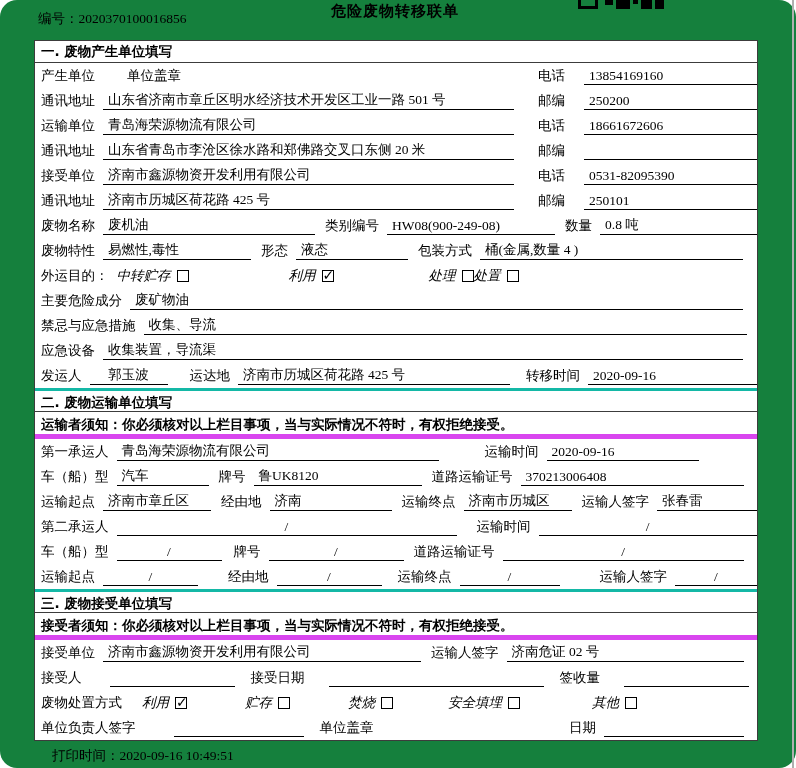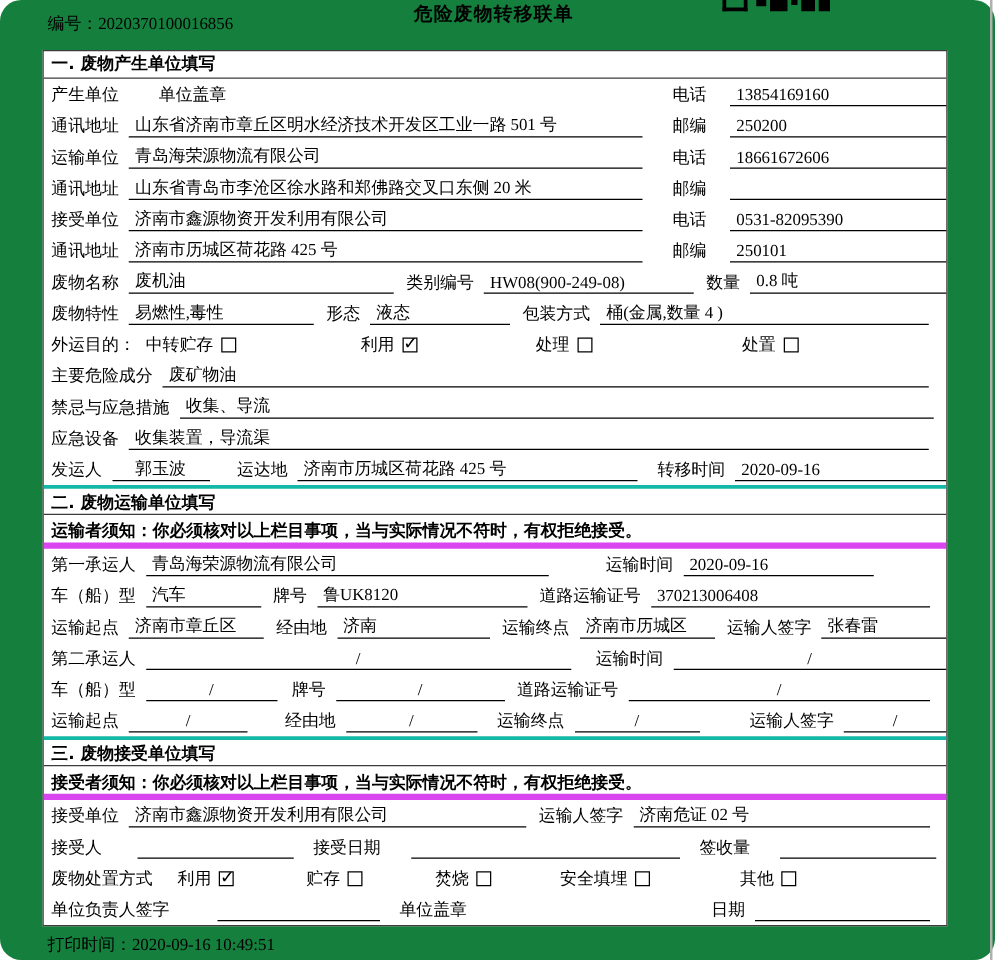--- a/index.html
+++ b/index.html
@@ -50,34 +50,34 @@
   .w78{width:78px}.w92{width:92px}.w95{width:95px}.w100{width:100px}.w105{width:105px}
   .w108{width:108px}.w112{width:112px}.w122{width:122px}.w125{width:125px}.w130{width:130px}
   .w135{width:135px}.w140{width:140px}.w148{width:148px}.w152{width:152px}.w168{width:168px}
   .w212{width:212px}.w215{width:215px}.w272{width:272px}.w300{width:300px}.w318{width:318px}
   .w322{width:322px}.w340{width:340px}
   .mr8{margin-right:8px}.mr10{margin-right:10px}.mr13{margin-right:13px}.mr14{margin-right:14px}
   .mr24{margin-right:24px}.mr46{margin-right:46px}.mr68{margin-right:68px}
   .ml12{margin-left:12px}.ml16{margin-left:16px}.ml20{margin-left:20px}.ml22{margin-left:22px}
   .ml24{margin-left:24px}.ml30{margin-left:30px}.ml40{margin-left:40px}
   .ml55{margin-left:55px}.ml58{margin-left:58px}.ml72{margin-left:72px}
-  .ml95{margin-left:95px}.ml100{margin-left:100px}.ml120{margin-left:120px}
-
-  .opt { display:inline-flex; align-items:center; flex:none; }
+  .ml95{margin-left:95px}.ml100{margin-left:100px}.ml120{}
+
+  .opt { display:inline-flex; align-items:center; flex:none;font-style:italic; }
   .cb {
     width:12px; height:12px; border:1px solid #000; display:inline-block;
     margin-left:6px; position:relative; background:#fff; flex:none;
   }
   .cb.checked::after {
     content:"✓"; position:absolute; left:0px; top:-4px;
     font-size:14px; font-weight:bold;
     font-family:"DejaVu Sans","Liberation Sans",sans-serif;
   }
 
-  .print-time { position:absolute; left:38px; top:747px; white-space:nowrap; }
+  .print-time { position:absolute; left:52px; top:747px; white-space:nowrap; }
 </style>
 </head>
 <body>
 
 <div class="page">
 
   <div class="window-edge"></div>
 
   <div class="serial"><span>编号：</span><span>2020370100016856</span></div>
 

